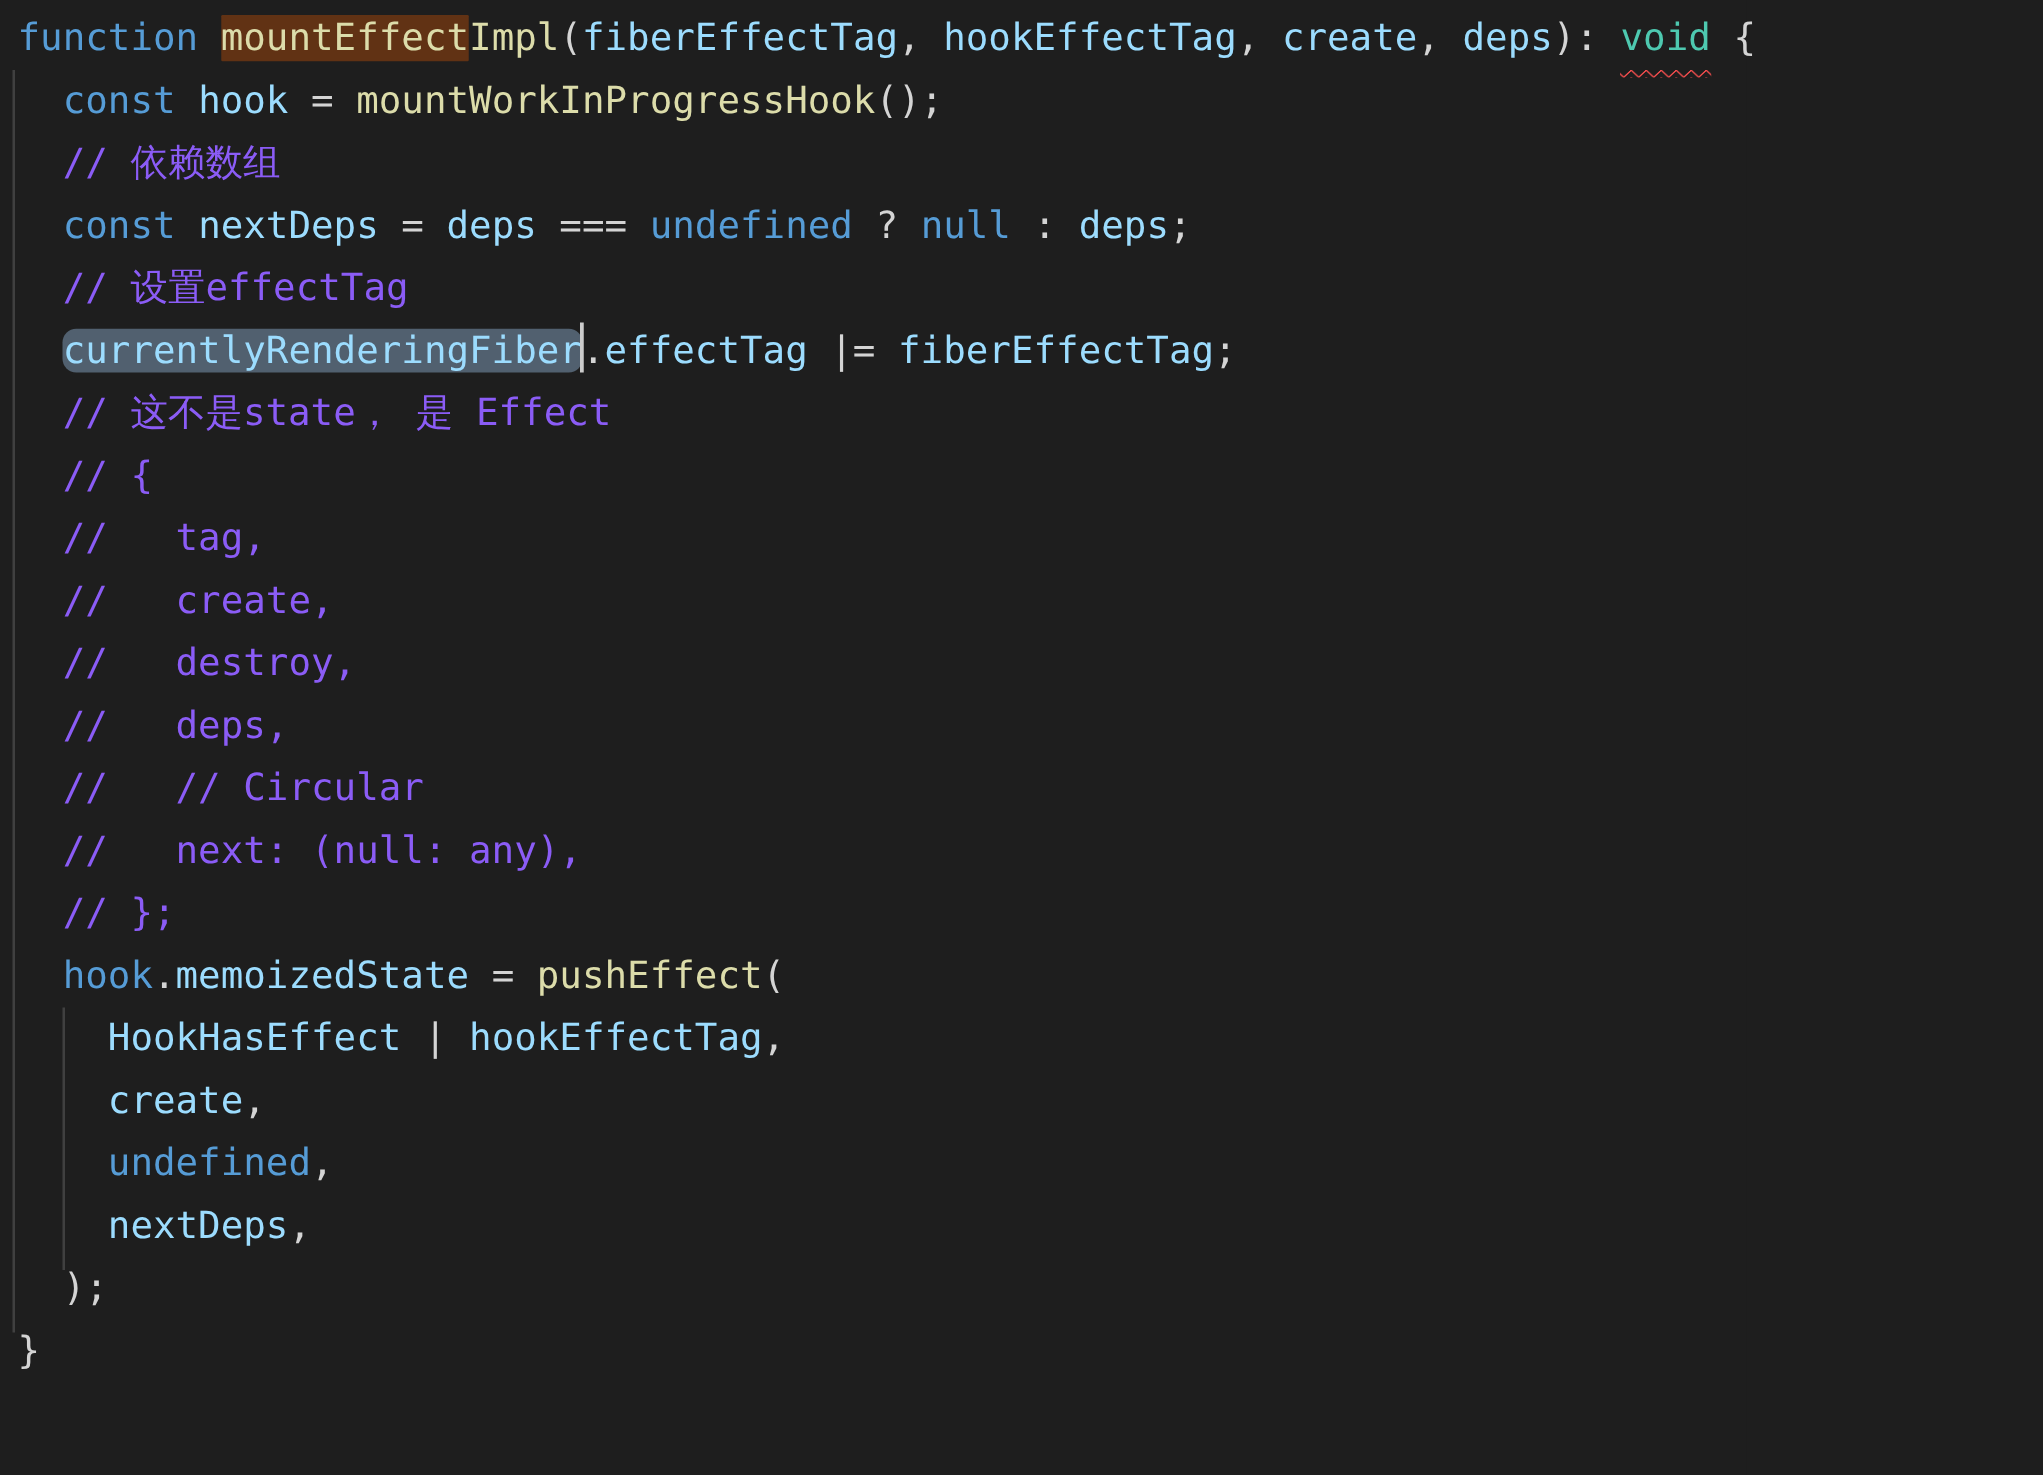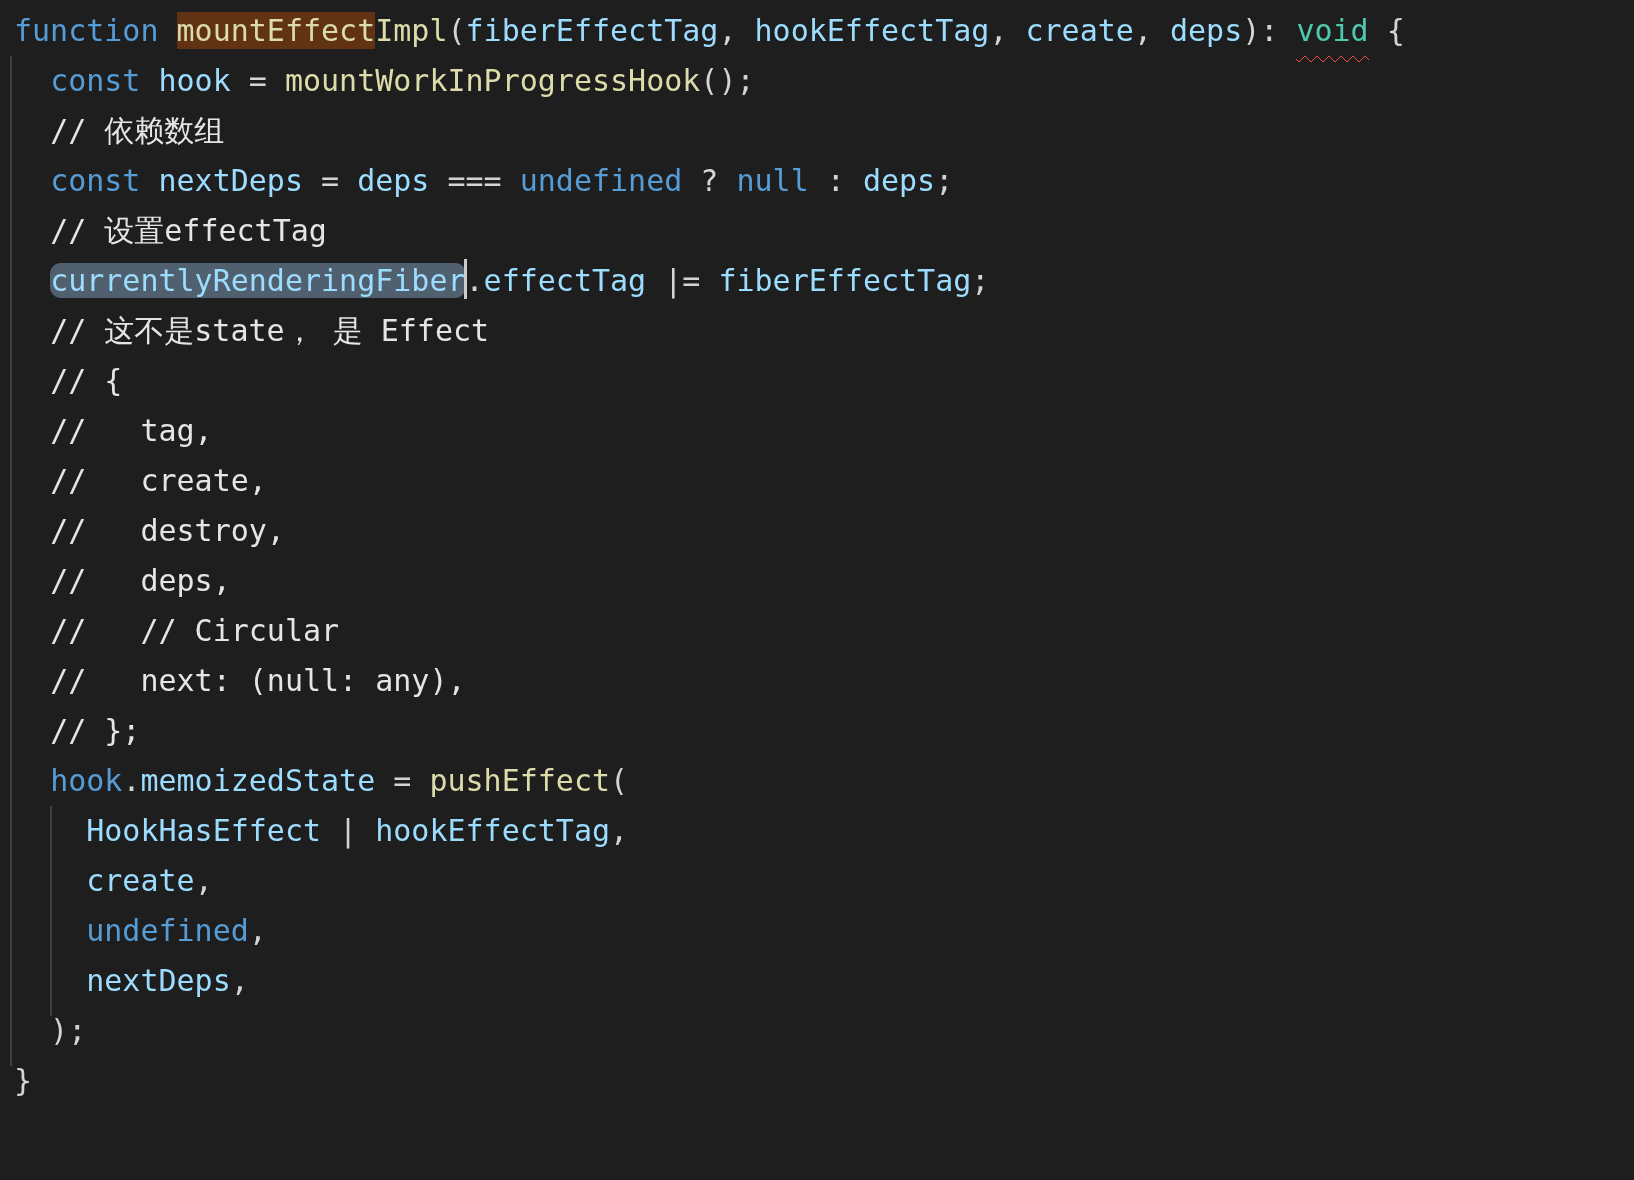--- a/index.html
+++ b/index.html
@@ -50,21 +50,21 @@
   }
   #guide-level1 { left: 10px;  top: 56px;  height: 1010px; }
   #guide-level2 { left: 50px;  top: 806px; height: 210px; }
 
   
   .kw       { color: #569cd6; }   
   .fn       { color: #dcdcaa; }   
   .var      { color: #9cdcfe; }   
   .punct    { color: #d4d4d4; }   
   .type     { color: #4ec9b0; }   
-  .comment  { color: #e5e5e5; }   
+  .comment  { color: #8b5cf6; }   
 
   
   .occurrence {
     background: #613214;
     border-radius: 1px;
     padding: 1px 0;
   }
 
   
   .selection {

